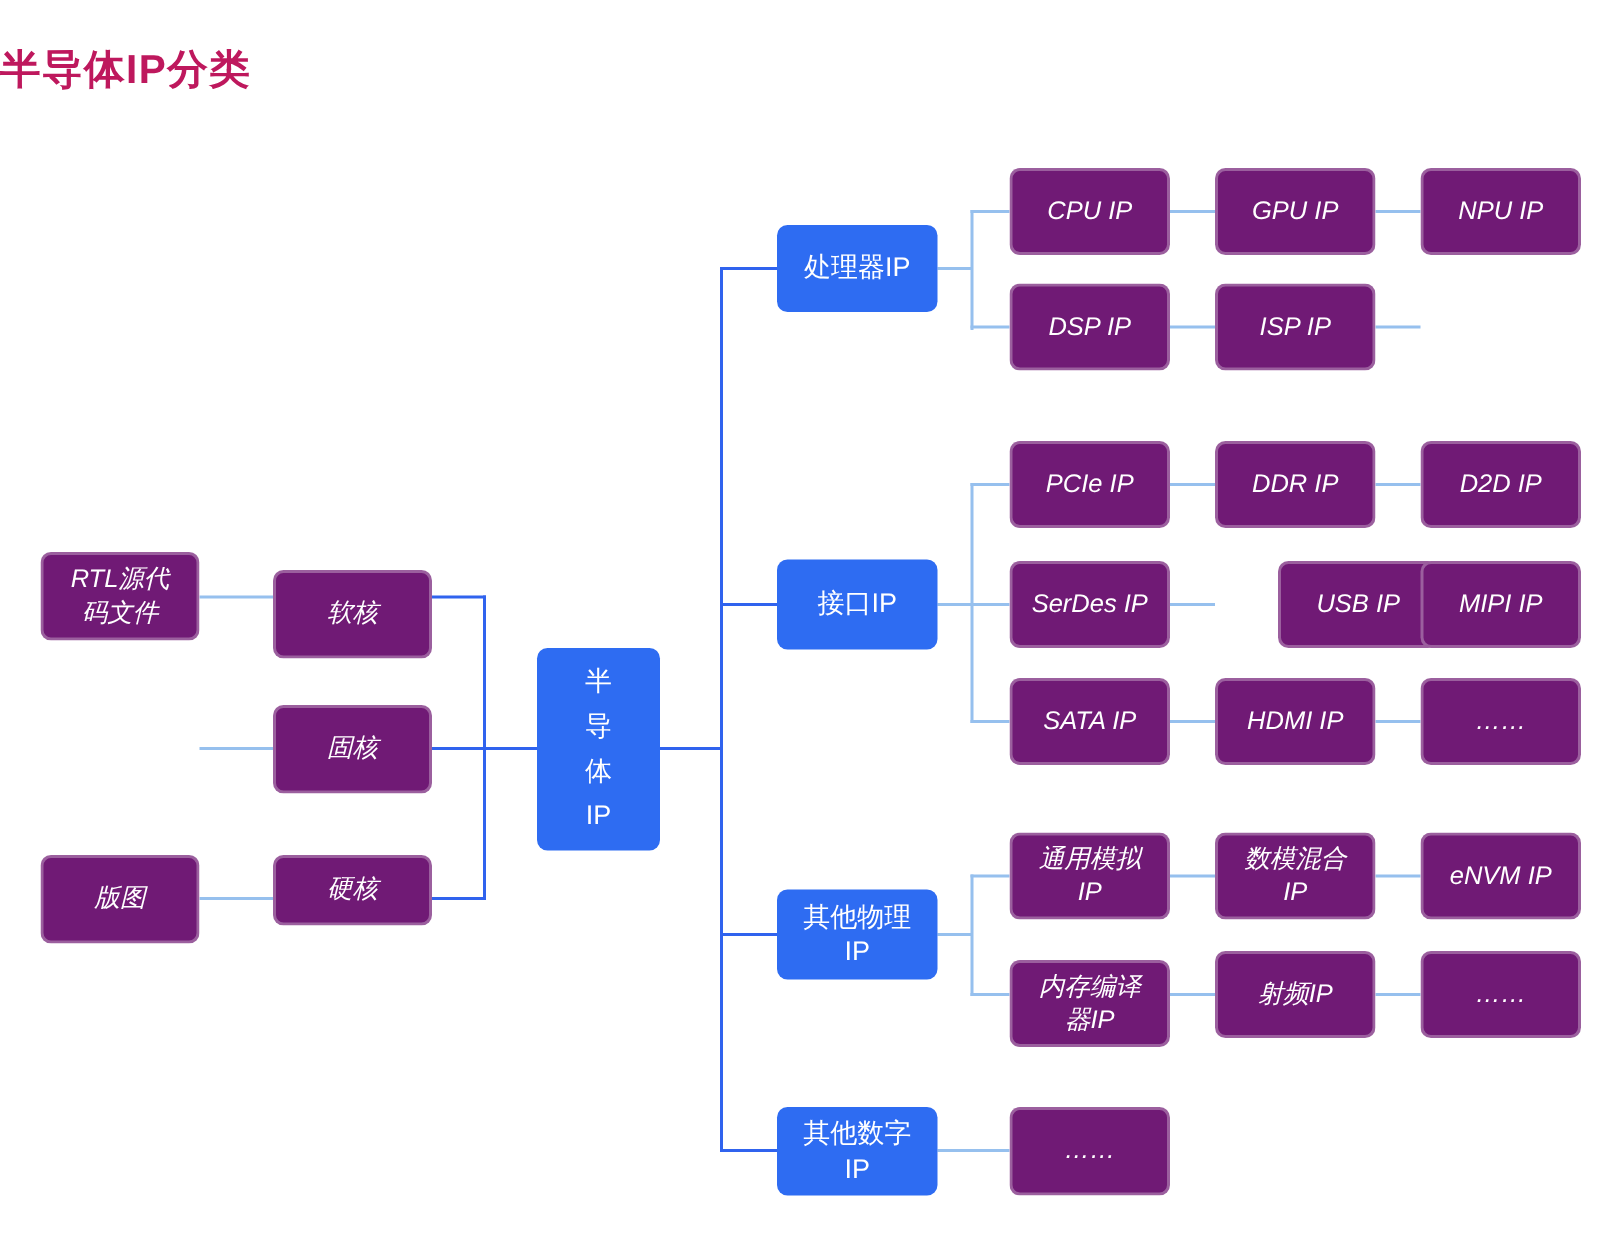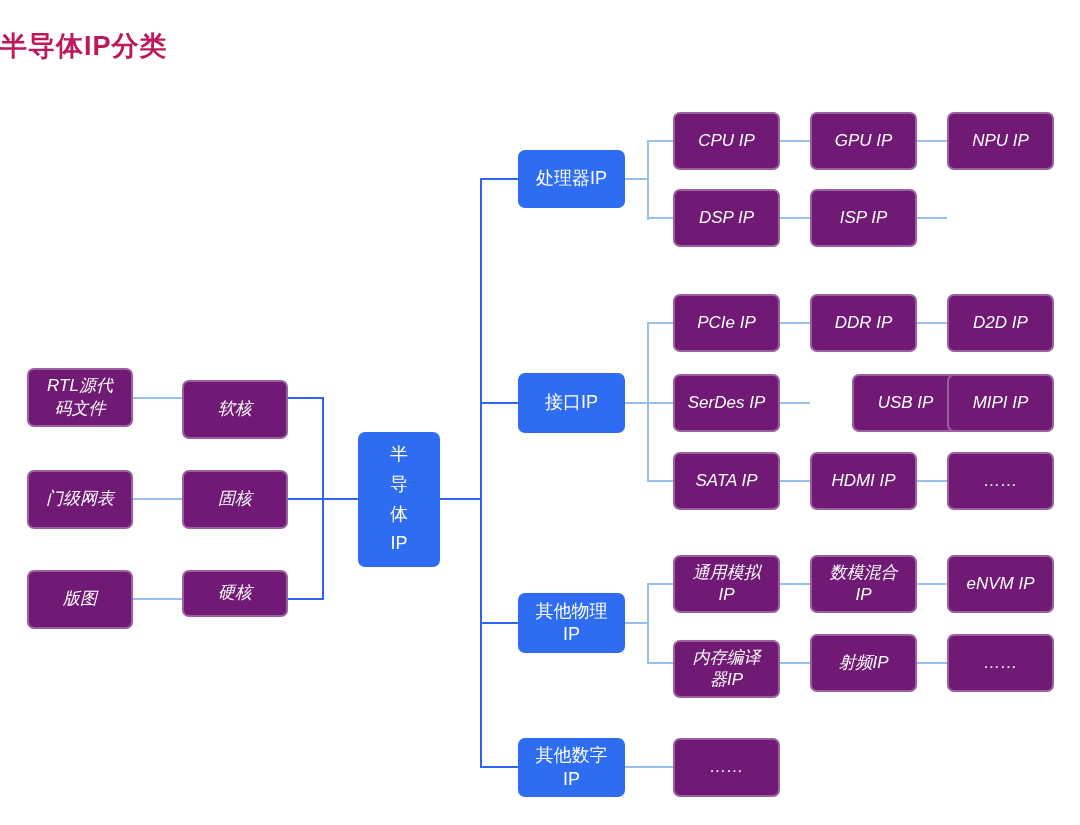--- a/index.html
+++ b/index.html
@@ -74,21 +74,20 @@
   <div class="hline c-light" style="left:647px;top:662px;width:26px"></div>
   <div class="hline c-light" style="left:780px;top:583px;width:30px"></div>
   <div class="hline c-light" style="left:917px;top:583px;width:30px"></div>
   <div class="hline c-light" style="left:780px;top:662px;width:30px"></div>
   <div class="hline c-light" style="left:917px;top:662px;width:30px"></div>
 
   <div class="hline c-light" style="left:625px;top:766px;width:48px"></div>
 
   <div class="box light" style="left:27px;top:368px;width:106px;height:59px">RTL源代
 码文件</div>
-  <div class="box light" style="left:27px;top:470px;width:106px;height:59px">门级网表</div>
   <div class="box light" style="left:27px;top:570px;width:106px;height:59px">版图</div>
 
   <div class="box light" style="left:182px;top:380px;width:106px;height:59px">软核</div>
   <div class="box light" style="left:182px;top:470px;width:106px;height:59px">固核</div>
   <div class="box light" style="left:182px;top:570px;width:106px;height:47px">硬核</div>
 
   <div class="box dark center-node" style="left:358px;top:432px;width:82px;height:135px">半
 导
 体
 IP</div>

